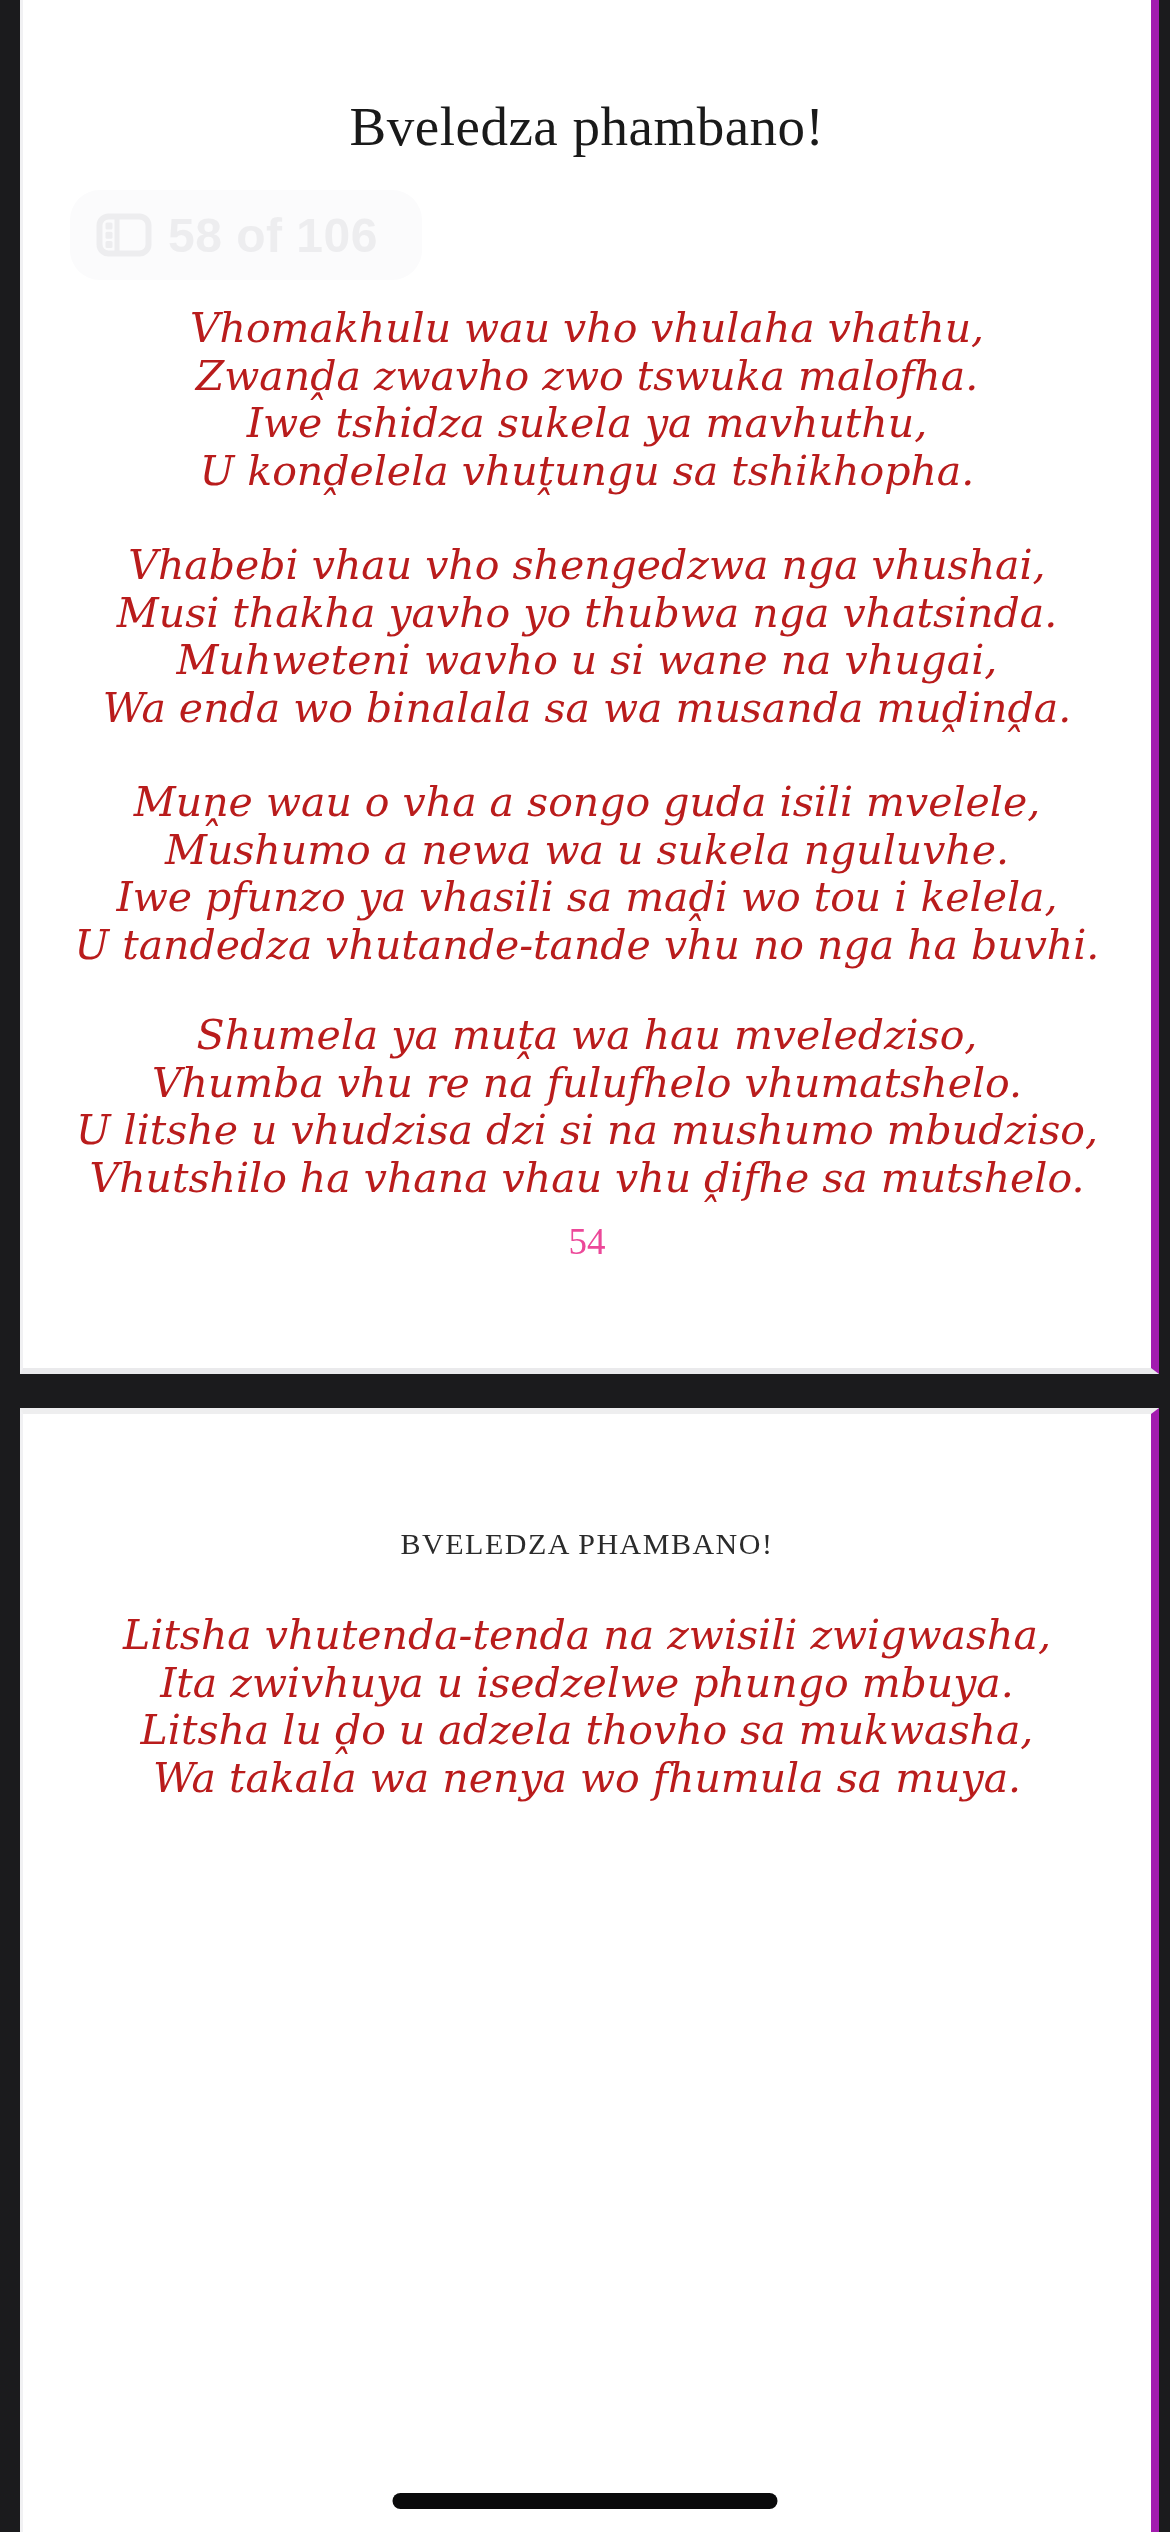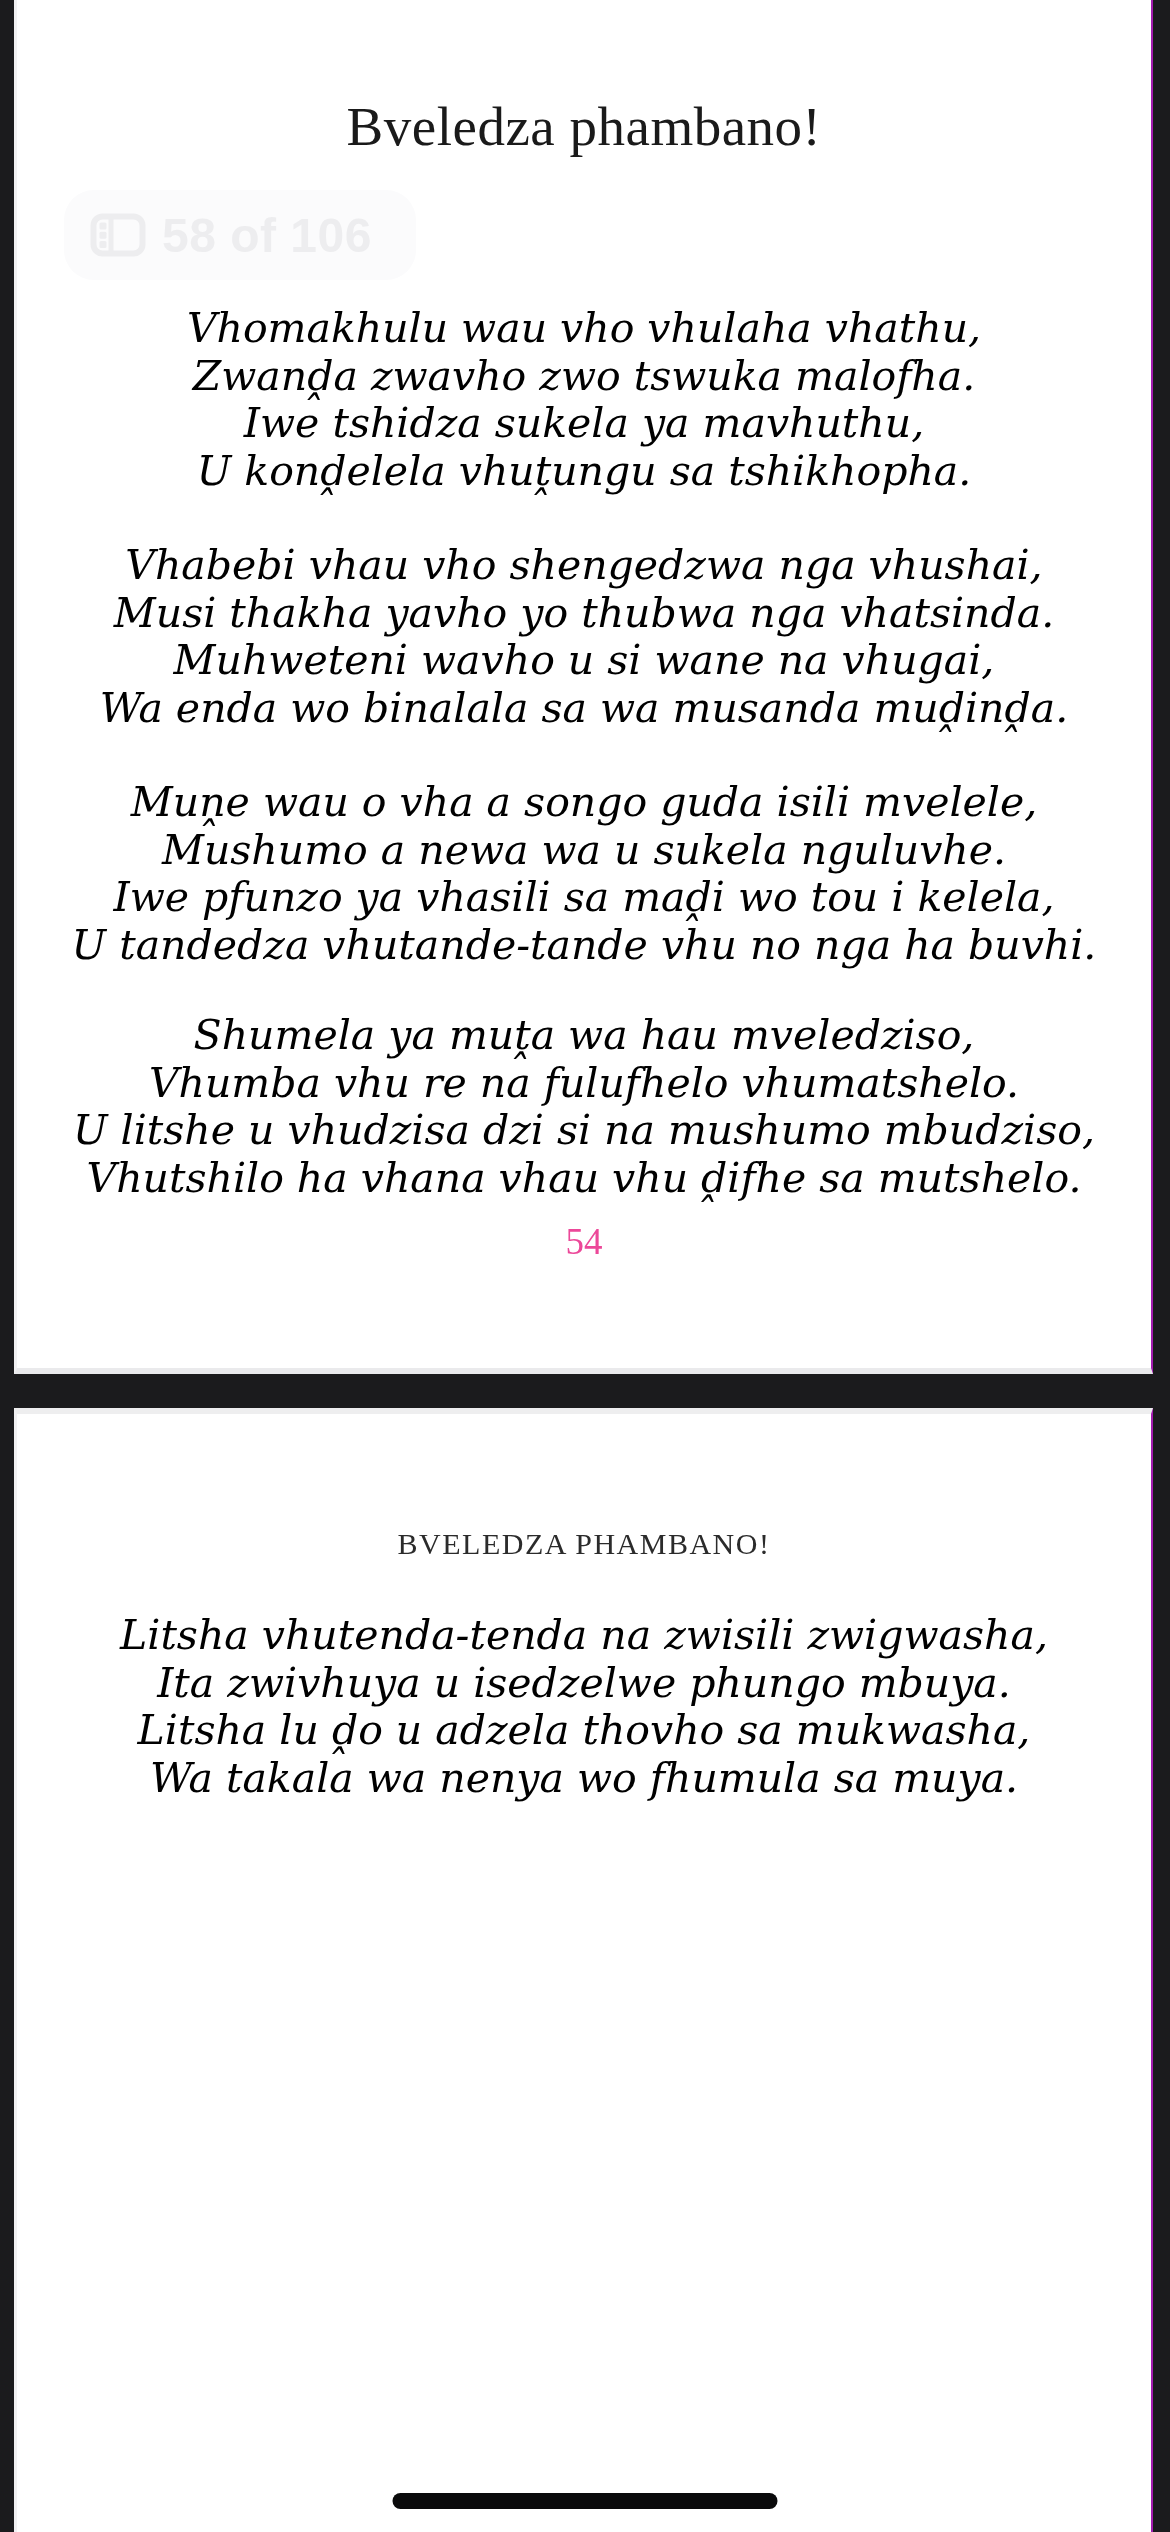--- a/index.html
+++ b/index.html
@@ -8,25 +8,25 @@
     background:#1b1b1d;
     position:relative;
     overflow:hidden;
     font-family:"Liberation Serif","DejaVu Serif",serif;
   }
   .screen{position:absolute;inset:0;}
 
   
   .page{
     position:absolute;
-    left:14px;width:1139px;
+    left:20px;width:1139px;
     background:#ffffff;
     box-sizing:border-box;
     border-left:3px solid #f1f1f3;
-    border-right:2px solid #a21caf;
+    border-right:8px solid #a21caf;
   }
   .page-current{
     top:0;height:1374px;
     border-bottom:6px solid #eaeaec;
   }
   .page-next{
     top:1408px;height:1124px;
     border-top:6px solid #eeeeef;
   }
 
@@ -64,21 +64,21 @@
   .stanza{
     position:absolute;left:0;right:0;
     text-align:center;
   }
   .poem-line{
     font-style:italic;
     font-family:"DejaVu Serif","Liberation Serif",serif;
     font-size:41px;
     line-height:47.5px;
     height:47.5px;
-    color:#000000;
+    color:#b91c1c;
     white-space:nowrap;
   }
   .s1{top:305px;} .s2{top:542px;} .s3{top:779px;} .s4{top:1012px;}
 
   .page-number{
     position:absolute;top:1220px;left:0;right:0;
     text-align:center;
     font-size:37px;
     color:#ec4899;
   }

